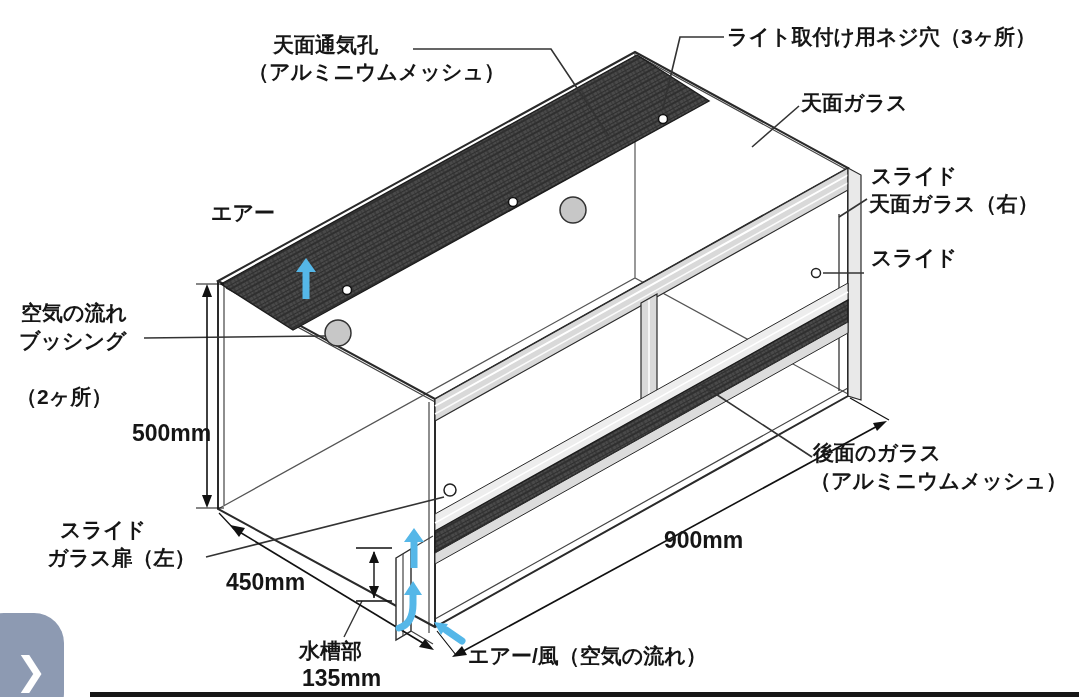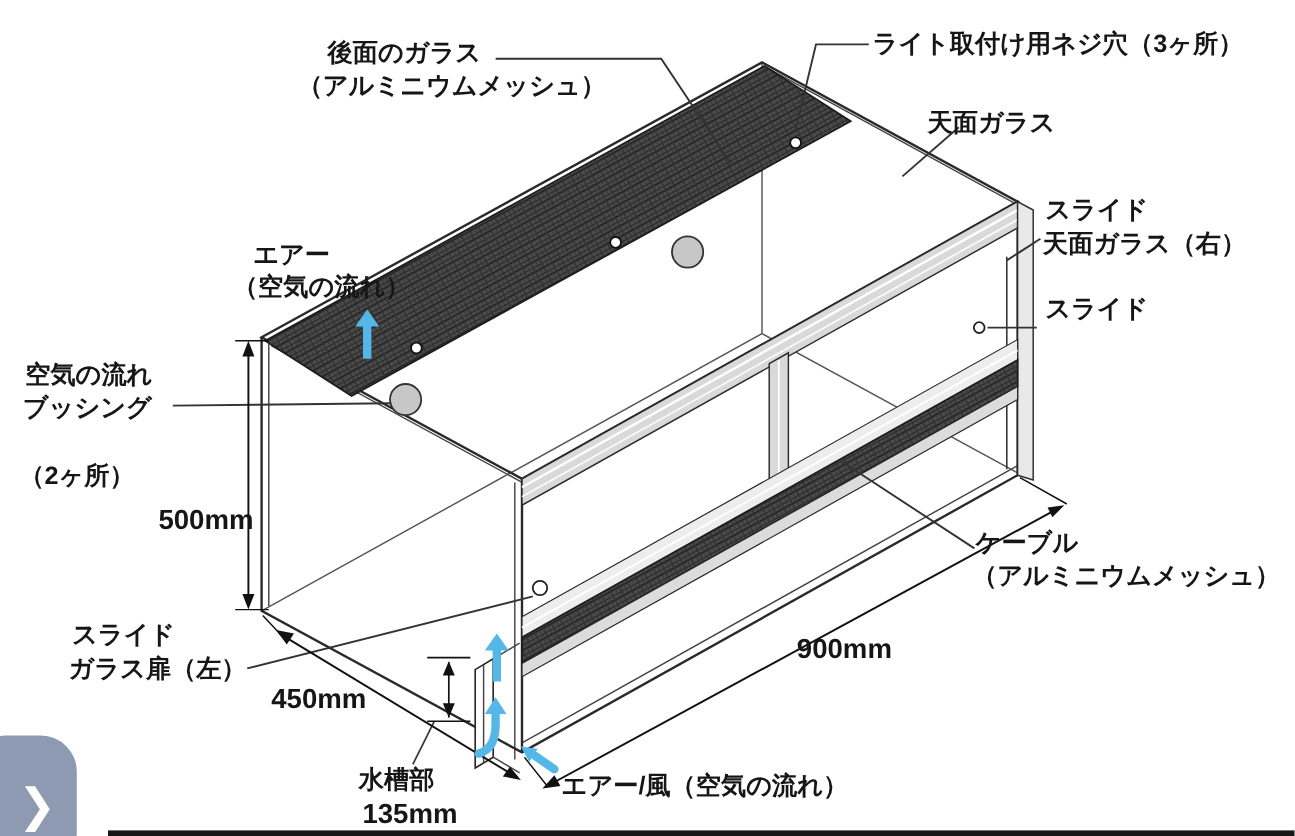--- a/index.html
+++ b/index.html
@@ -105,38 +105,37 @@
     </g>
 
     <polygon fill="#55b7e8" points="302.5,299 309.5,299 309.5,272 316,272 306,258 296,272 302.5,272"></polygon>
     <polygon fill="#55b7e8" points="410.5,568 417.5,568 417.5,542 424,542 414,528 404,542 410.5,542"></polygon>
     <path d="M399,628 Q413,624 413,604 L413,593" stroke="#55b7e8" stroke-width="7" fill="none" stroke-linecap="round"></path>
     <polygon fill="#55b7e8" points="413,581 404,595 422,595"></polygon>
     <path d="M462,641 L446,630" stroke="#55b7e8" stroke-width="7" fill="none" stroke-linecap="round"></path>
     <polygon fill="#55b7e8" points="434,622 441,635 448,624"></polygon>
   </svg>
 
-  <div class="lbl" style="left:273px;top:33px">後面のガラス</div>
+  <div class="lbl" style="left:273px;top:33px">天面通気孔</div>
   <div class="lbl" style="left:248px;top:60px">（アルミニウムメッシュ）</div>
   <div class="lbl" style="left:727px;top:25px">ライト取付け用ネジ穴（3ヶ所）</div>
-  <div class="lbl" style="left:773px;top:91px">天面ガラス</div>
+  <div class="lbl" style="left:801px;top:91px">天面ガラス</div>
   <div class="lbl" style="left:871px;top:164px">スライド</div>
   <div class="lbl" style="left:869px;top:192px">天面ガラス（右）</div>
   <div class="lbl" style="left:871px;top:246px">スライド</div>
   <div class="lbl" style="left:211px;top:201px">エアー</div>
-  <div class="lbl" style="left:194px;top:228px">（空気の流れ）</div>
   <div class="lbl" style="left:21px;top:301px">空気の流れ</div>
   <div class="lbl" style="left:19px;top:329px">ブッシング</div>
   <div class="lbl" style="left:16px;top:385px">（2ヶ所）</div>
   <div class="lbl dim" style="left:132px;top:420px">500mm</div>
   <div class="lbl" style="left:60px;top:518px">スライド</div>
-  <div class="lbl" style="left:57px;top:546px">ガラス扉（左）</div>
+  <div class="lbl" style="left:47px;top:546px">ガラス扉（左）</div>
   <div class="lbl dim" style="left:226px;top:569px">450mm</div>
   <div class="lbl dim" style="left:664px;top:527px">900mm</div>
-  <div class="lbl" style="left:813px;top:441px">ケーブル</div>
+  <div class="lbl" style="left:813px;top:441px">後面のガラス</div>
   <div class="lbl" style="left:810px;top:469px">（アルミニウムメッシュ）</div>
   <div class="lbl" style="left:299px;top:639px">水槽部</div>
   <div class="lbl dim" style="left:302px;top:665px">135mm</div>
   <div class="lbl" style="left:468px;top:644px">エアー/風（空気の流れ）</div>
 
   <div class="bottom-strip"></div>
 
   <button class="nav-next">
     <span>❯</span>
   </button>

